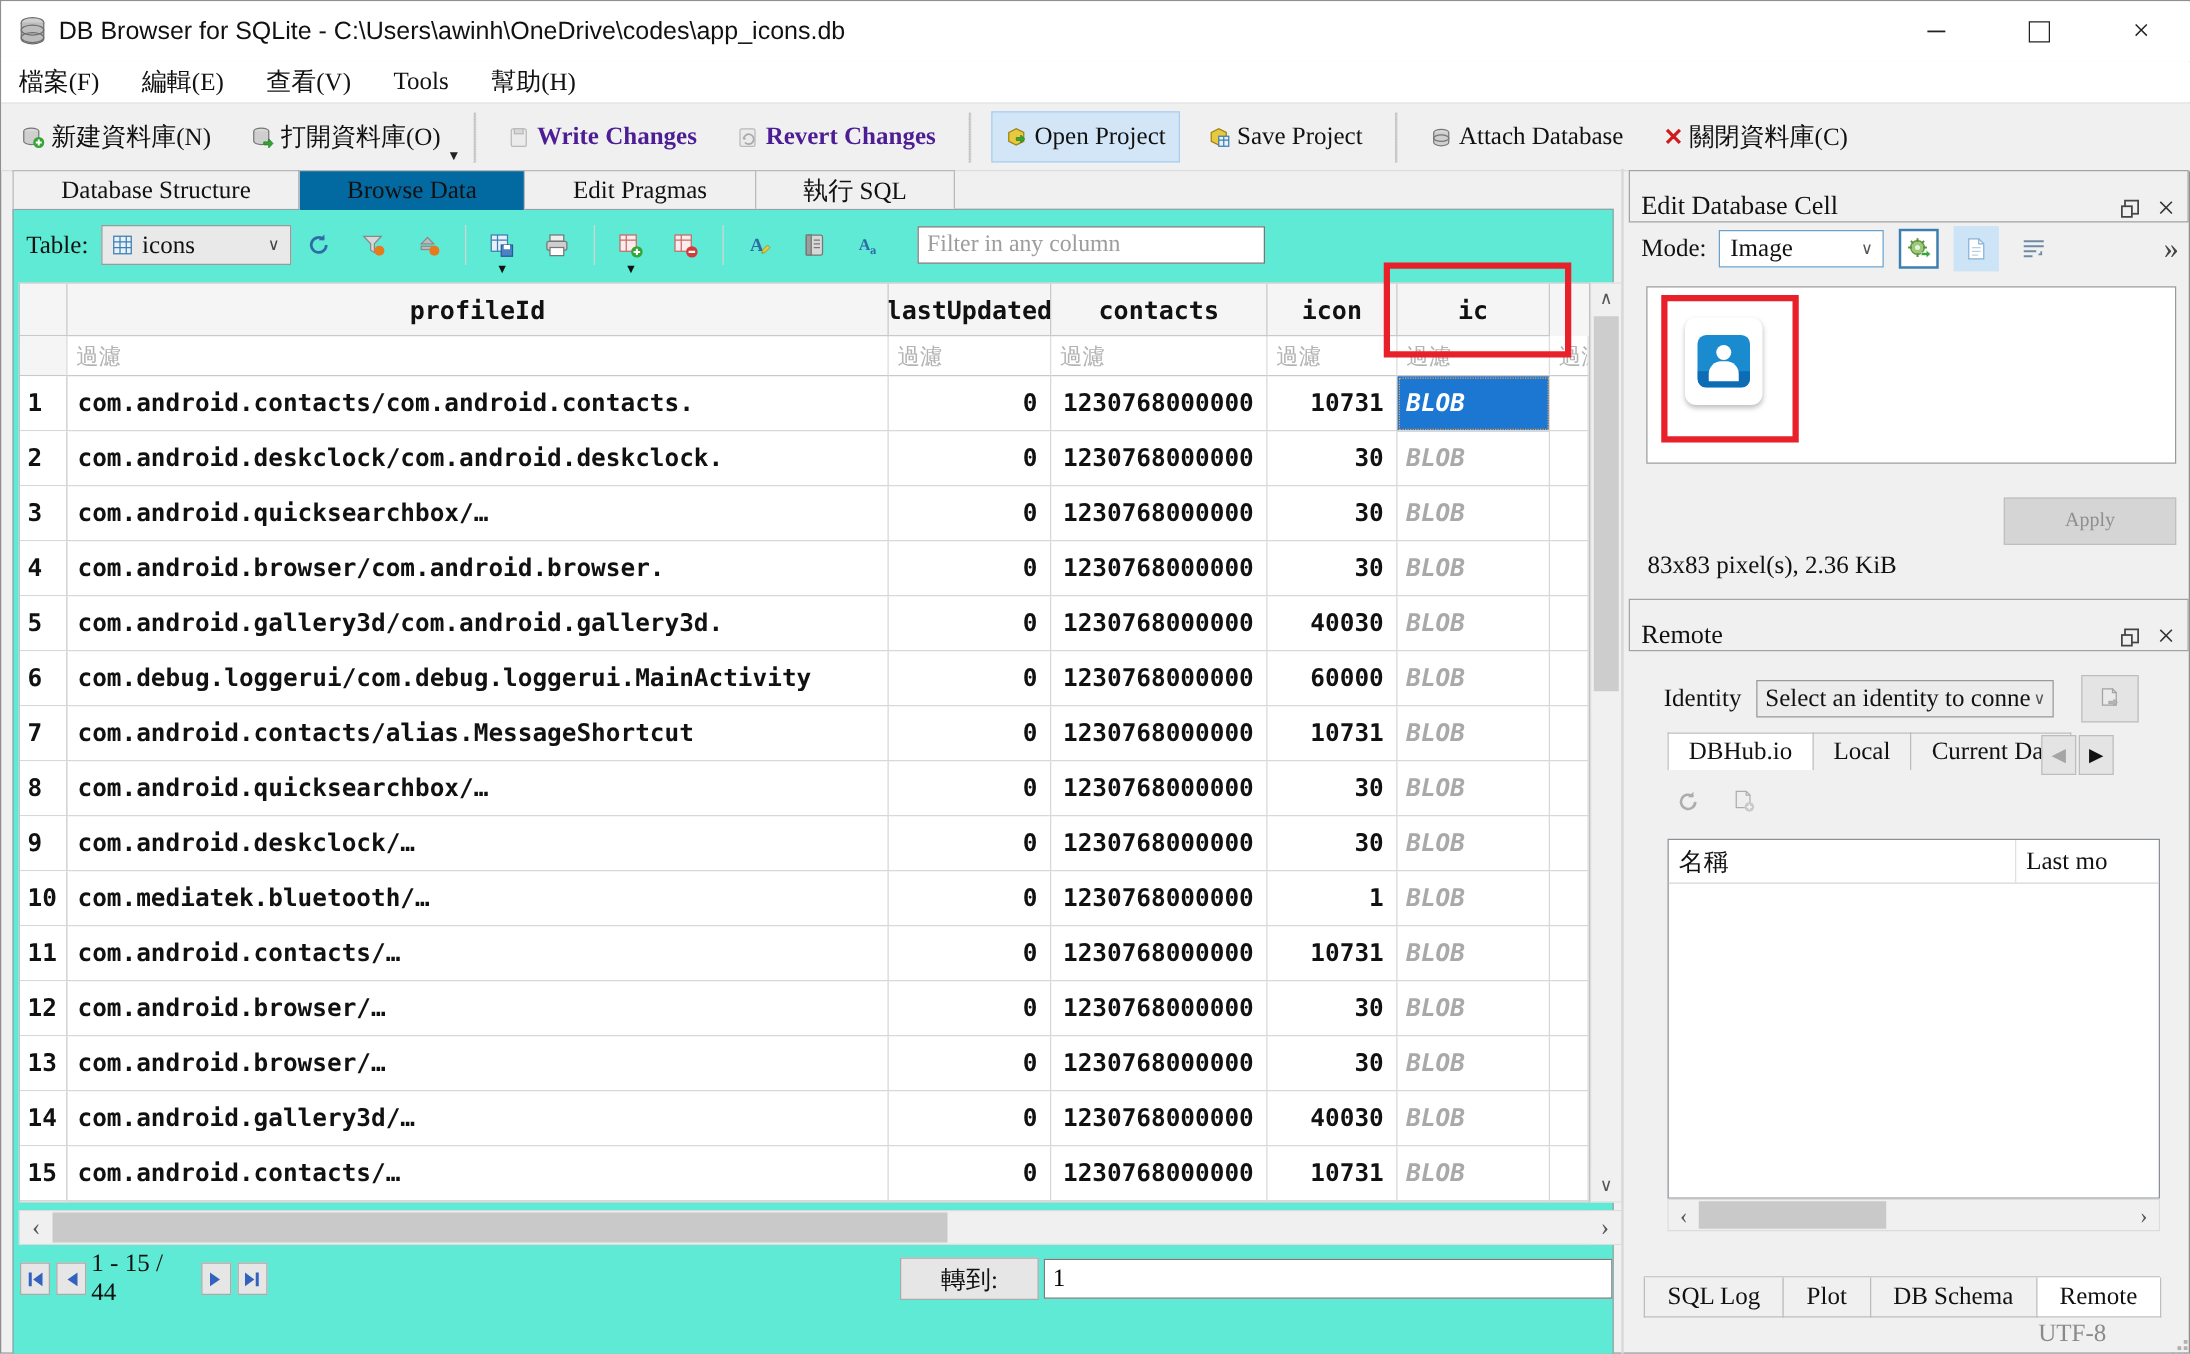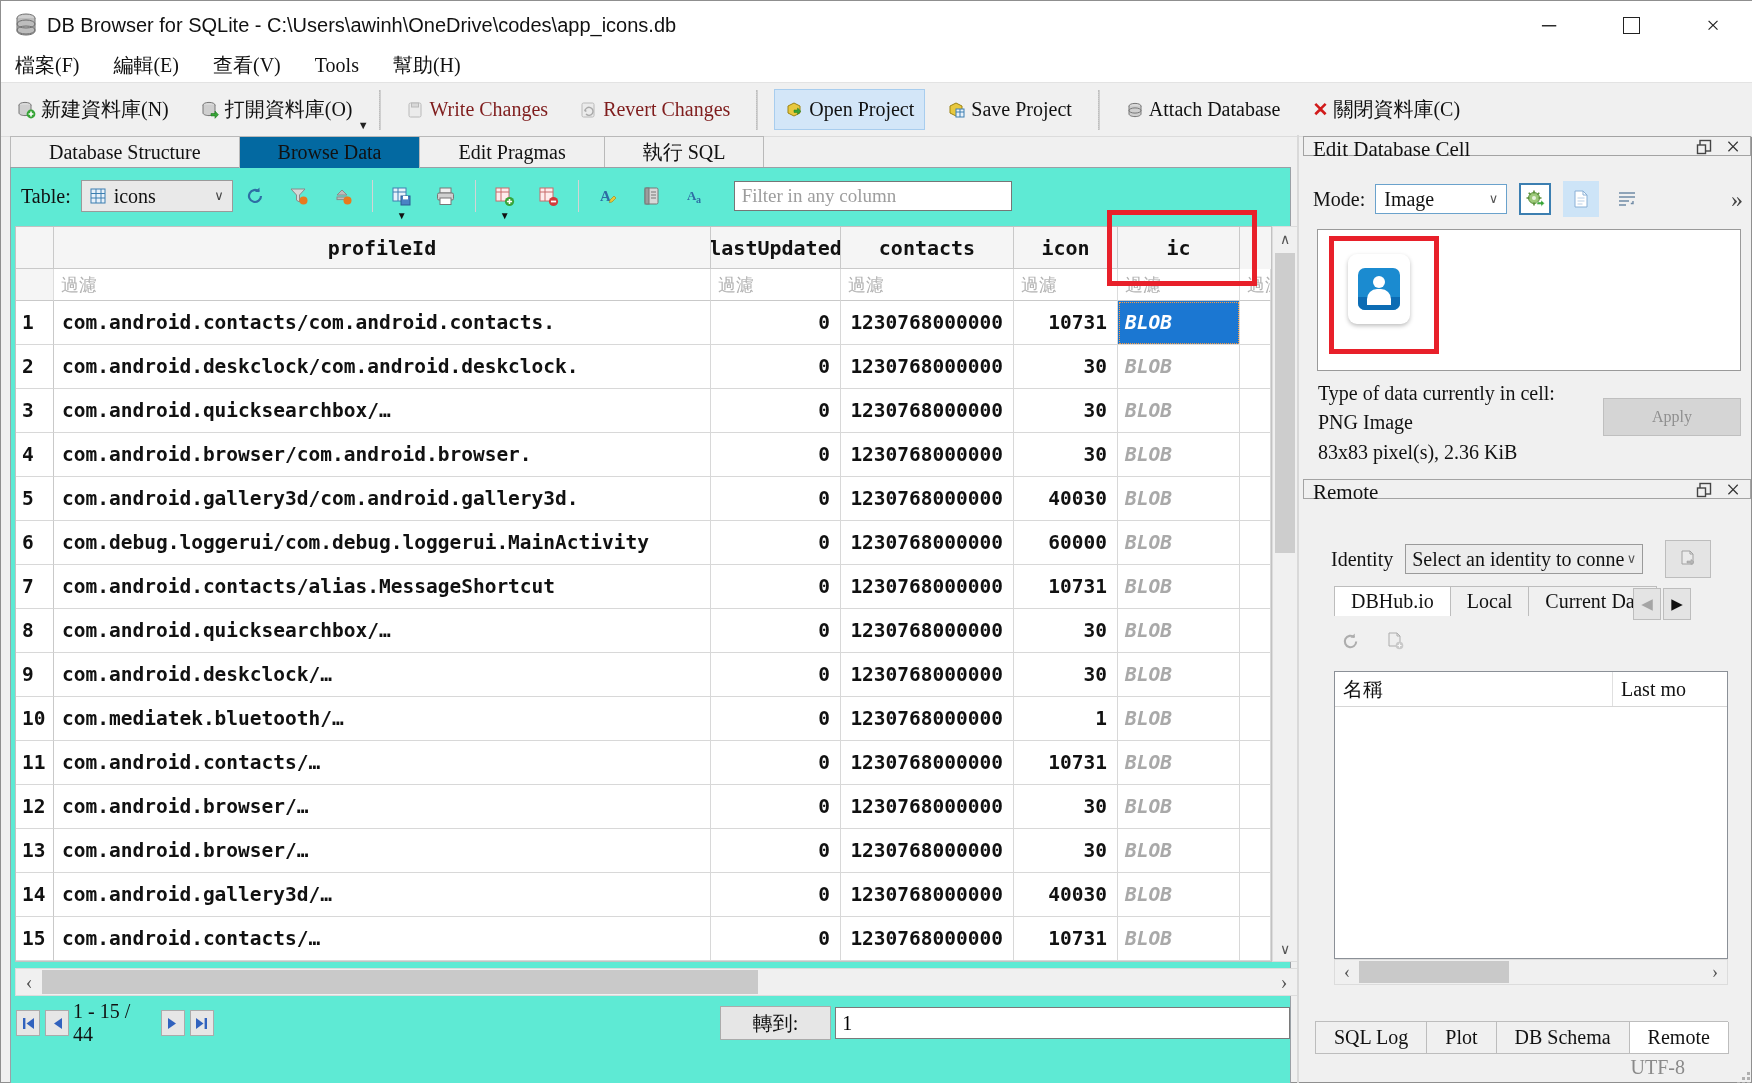--- a/index.html
+++ b/index.html
@@ -12,21 +12,21 @@
   .app-icon{margin-left:12px;display:flex;}
   .wctl{position:absolute;top:0;height:48px;width:60px;display:flex;align-items:center;justify-content:center;font-size:20px;color:#222;}
   .wctl.min{left:1518px;} .wctl.max{left:1600px;} .wctl.cls{left:1682px;font-size:24px;}
   .maxbox{width:15px;height:15px;border:1.5px solid #222;display:inline-block;}
   
   .menubar{position:absolute;left:0;top:48px;width:1752px;height:33px;background:#fff;display:flex;align-items:center;gap:34px;padding-left:14px;font-size:20px;}
   .menubar span{cursor:default;}
   
   .toolbar{position:absolute;left:0;top:81px;width:1752px;height:53px;background:#f0f0f0;border-top:1px solid #e3e3e3;border-bottom:1px solid #dcdcdc;display:flex;align-items:center;font-size:20px;}
   .tbtn{display:flex;align-items:center;gap:5px;padding:8px 10px;margin:0 6px;position:relative;white-space:nowrap;}
-  .tbtn.disabled{color:#7f1d1d;}
+  .tbtn.disabled{color:#4c1d95;font-weight:bold;}
   .tbtn.hl{background:#d3e6f8;border:1px solid #a8cdee;}
   .tsep{width:1px;height:40px;background:#cfcfcf;margin:0 10px;border-left:1px dotted #bdbdbd;}
   .dd-arrow{font-size:11px;color:#222;position:absolute;right:-6px;bottom:0px;}
   .ticon{display:flex;}
   
   .tabbar{position:absolute;left:9px;top:135px;height:31px;display:flex;font-size:20px;z-index:5;}
   .mtab{padding:3px 38px;border:1px solid #b9b9b9;border-bottom:none;background:#f0f0f0;display:flex;align-items:center;margin-right:-1px;}
   .mtab.active{background:#0369a1;height:32px;box-sizing:border-box;position:relative;z-index:6;}
   
   .frame{position:absolute;left:9px;top:166px;width:1281px;height:1007px;background:#5eead4;border:1px solid #9aa0a6;box-sizing:border-box;}
@@ -66,21 +66,21 @@
   .hscroll .right{margin-left:auto;}
   
   .pagebar{position:absolute;left:0px;top:836px;width:1279px;height:38px;display:flex;align-items:center;font-size:20px;}
   .pbtn{width:23px;height:24px;background:#e6e6e6;border:1px solid #ababab;display:flex;align-items:center;justify-content:center;margin-left:5px;}
   .prange{margin:0 4px;}
   .goto-btn{margin-left:506px;width:114px;height:32px;background:#e6e6e6;border:1px solid #ababab;display:flex;align-items:center;justify-content:center;}
   .goto-input{margin-left:4px;width:474px;height:32px;border:1px solid #7a7a7a;background:#fff;font-size:20px;font-family:inherit;padding:0 6px;box-sizing:border-box;}
   
   .splitter{position:absolute;left:1296px;top:134px;width:2px;height:949px;background:#d9d9d9;}
   .dock{position:absolute;left:1300px;top:135px;width:452px;height:948px;}
-  .ptitle{position:absolute;left:2px;width:448px;height:20px;background:#f0f0f0;border:1px solid #a3a3a3;box-sizing:border-box;display:flex;align-items:flex-start;padding-left:9px;font-size:21px;}
+  .ptitle{position:absolute;left:2px;width:448px;height:42px;background:#f0f0f0;border:1px solid #a3a3a3;box-sizing:border-box;display:flex;align-items:flex-end;padding-left:9px;font-size:21px;}
   .ptitle .pico{margin-left:auto;display:flex;align-items:center;gap:14px;padding-right:10px;color:#333;}
   .ptitle .x{font-size:25px;line-height:20px;}
   .modrow{position:absolute;left:12px;top:44px;width:430px;height:38px;display:flex;align-items:center;font-size:20px;}
   .modcombo{margin-left:10px;width:132px;height:30px;border:1px solid #6aa2cc;background:#fff;display:flex;align-items:center;padding:0 8px;box-sizing:border-box;}
   .modcombo .car{margin-left:auto;font-size:13px;color:#555;}
   .sqbtn{width:32px;height:32px;display:flex;align-items:center;justify-content:center;margin-left:12px;box-sizing:border-box;}
   .sqbtn.bord{border:2px solid #3c7fb1;background:#fff;}
   .sqbtn.sel{background:#cde4f7;border:1px solid #cde4f7;width:36px;height:36px;}
   .ovf{margin-left:auto;font-size:24px;color:#444;}
   .preview{position:absolute;left:16px;top:93px;width:424px;height:142px;background:#fff;border:1px solid #9a9a9a;box-sizing:border-box;}
@@ -596,24 +596,20 @@
       <div class="appcard">
         <div class="appglyph">
           <div class="band"></div>
             <div class="head"></div>
             <div class="body"></div>
         </div>
       </div>
       <div class="redbox" style="left:11px;top:6px;width:100px;height:108px;"></div>
     </div>
 
-    <div class="info1">
-      <div>Type of data currently in cell:</div>
-      <div>PNG Image</div>
-    </div>
     <div class="info2">83x83 pixel(s), 2.36 KiB</div>
     <div class="applybtn">
         <span>Apply</span>
       </div>
 
     <div class="ptitle" style="top:343px;">
       <span>Remote</span>
       <span class="pico">
         <span>
             <svg width="16" height="16" viewBox="0 0 16 16">

